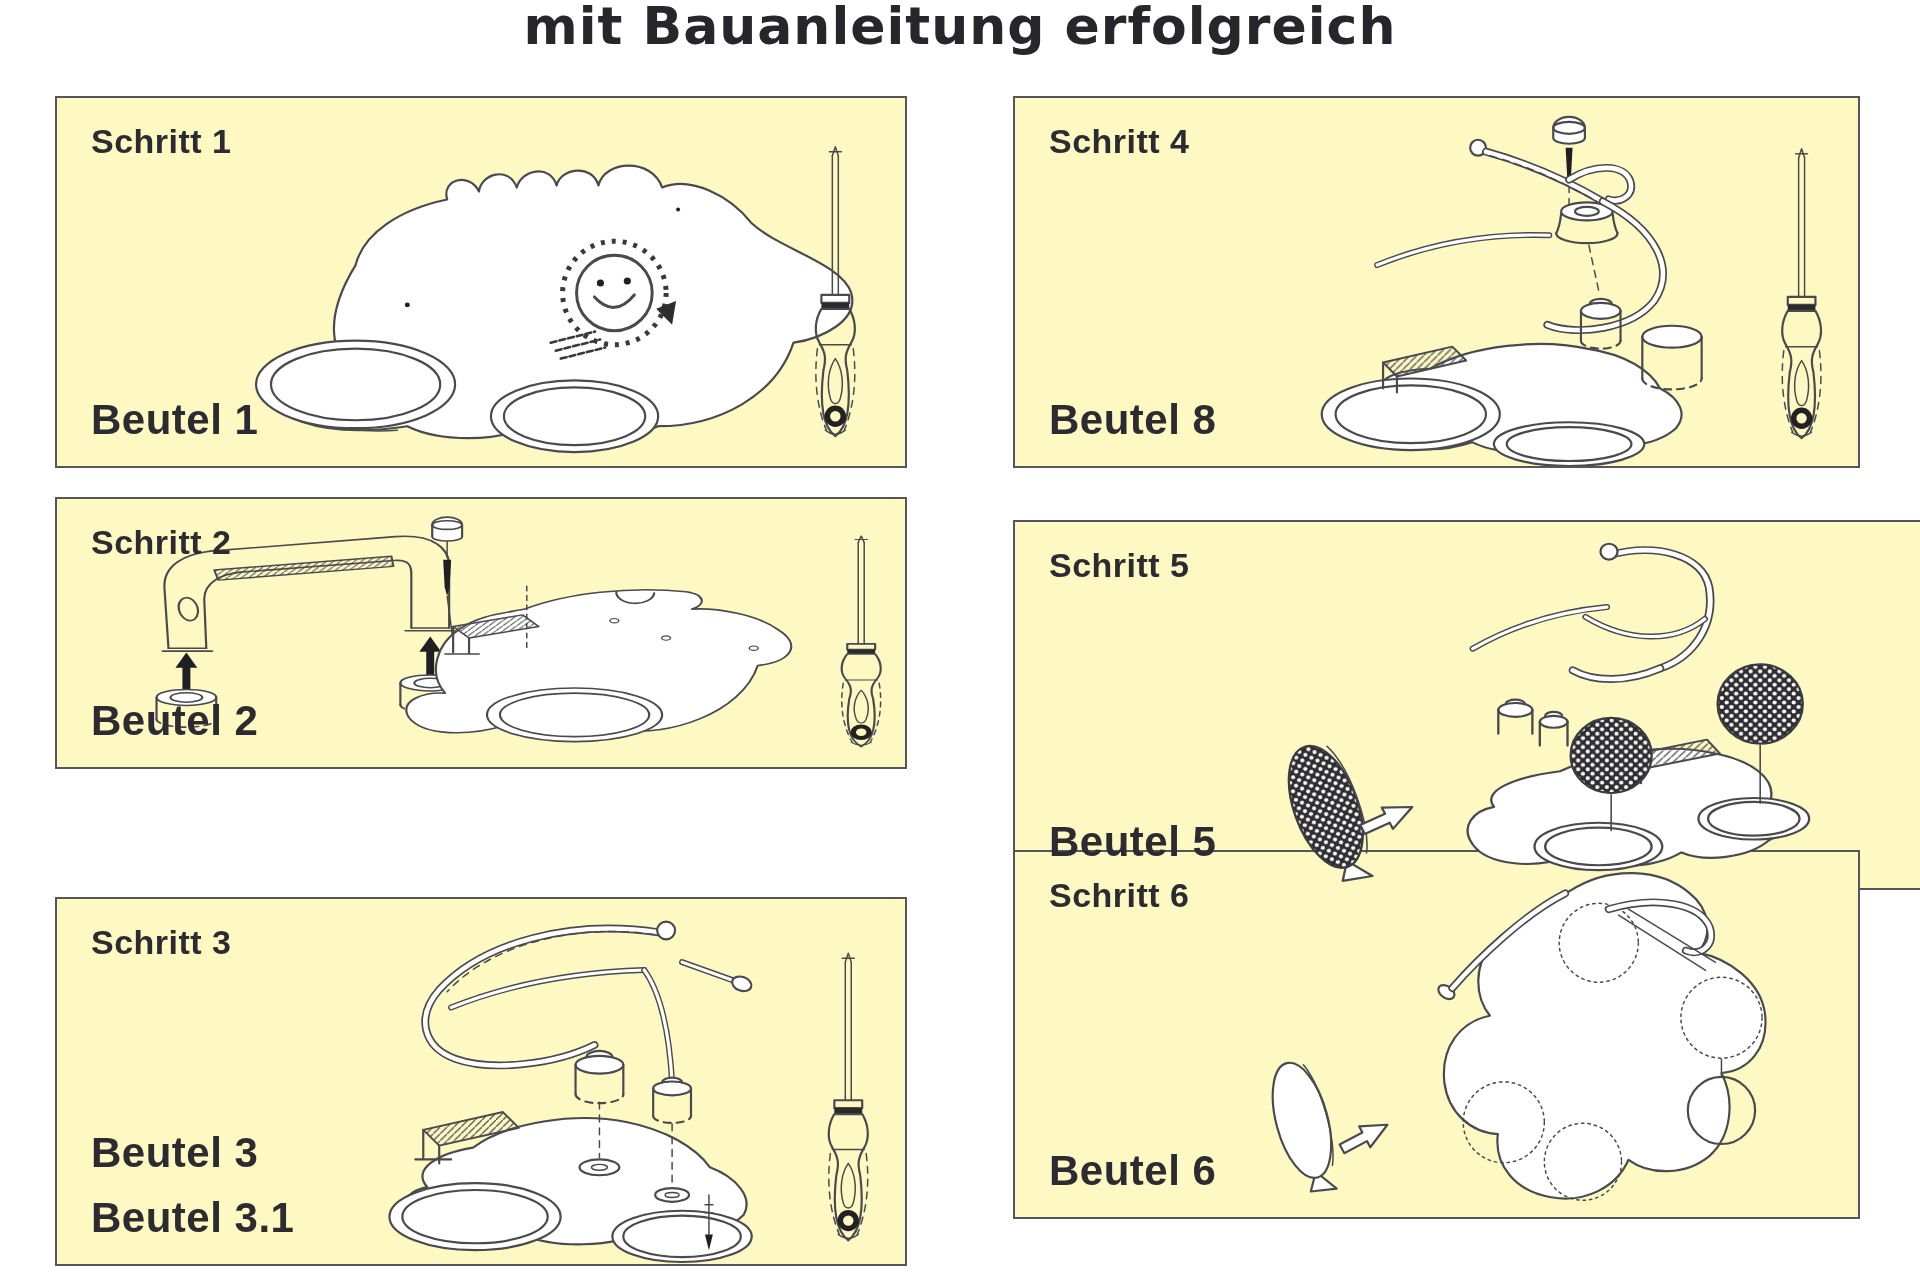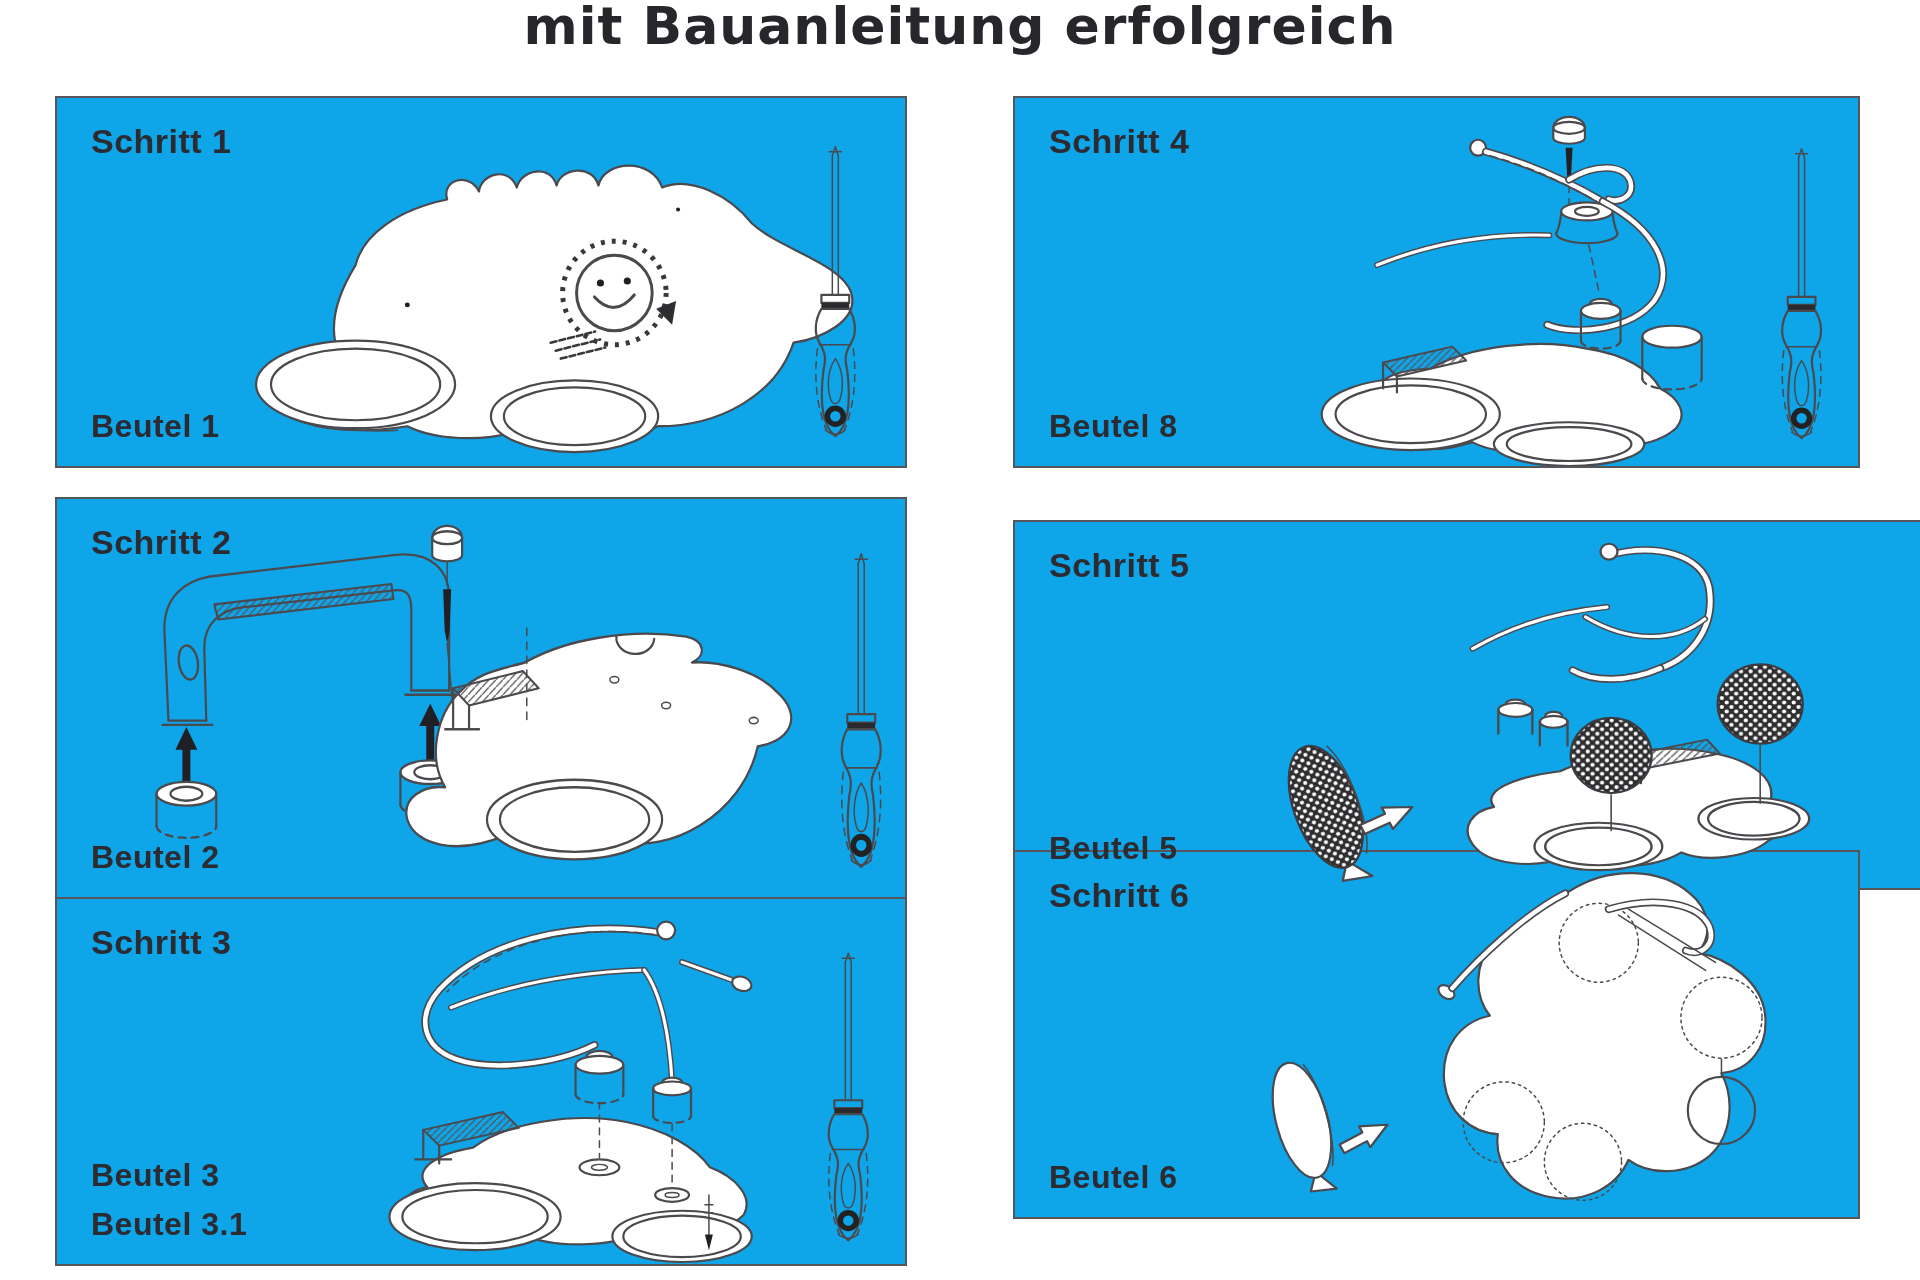--- a/index.html
+++ b/index.html
@@ -7,36 +7,36 @@
     width:1920px; height:1280px; position:relative; overflow:hidden;
     background:#ffffff;
     font-family:"Liberation Sans", sans-serif;
   }
   .title {
     position:absolute; top:-4px; left:0; right:0; text-align:center;
     font-family:"DejaVu Sans", sans-serif;
     font-weight:bold; font-size:52px; letter-spacing:1px; color:#26262b;
   }
   .panel {
-    position:absolute; background:#0ea5e9; border:2px solid #55555a;
+    position:absolute; background:#fef9c3; border:2px solid #55555a;
     box-sizing:border-box;
   }
   .p1 { left:55px;   top:96px;  width:852px; height:372px; }
-  .p2 { left:55px;   top:497px; width:852px; height:402px;text-align:right; }
+  .p2 { left:55px;   top:497px; width:852px; height:272px;text-align:right; }
   .p3 { left:55px;   top:897px; width:852px; height:369px; }
   .p4 { left:1013px; top:96px;  width:847px; height:372px; }
   .p5 { left:1013px; top:520px; width:911px; height:370px; }
   .p6 { left:1013px; top:850px; width:847px; height:369px; }
   .step {
     position:absolute; left:34px; top:24px; z-index:3;
     font-weight:bold; font-size:34px; color:#2b2b31; letter-spacing:.5px;
   }
   .bag {
     position:absolute; left:34px; bottom:14px; z-index:3;
-    font-weight:bold; font-size:32px; color:#2b2b31; letter-spacing:.5px;
+    font-weight:bold; font-size:42px; color:#2b2b31; letter-spacing:.5px;
     line-height:1.55;
   }
   svg.art { position:absolute; inset:0; width:100%; height:100%; z-index:1; }
 
   
   .ln   { fill:none; stroke:#4a4a4e; stroke-width:2.2; stroke-linecap:round; stroke-linejoin:round; }
   .thin { stroke-width:1.5; }
   .s3   { stroke-width:3; }
   .dash { stroke-dasharray:7 6; }
   .microdash { stroke-dasharray:2.5 4; }

